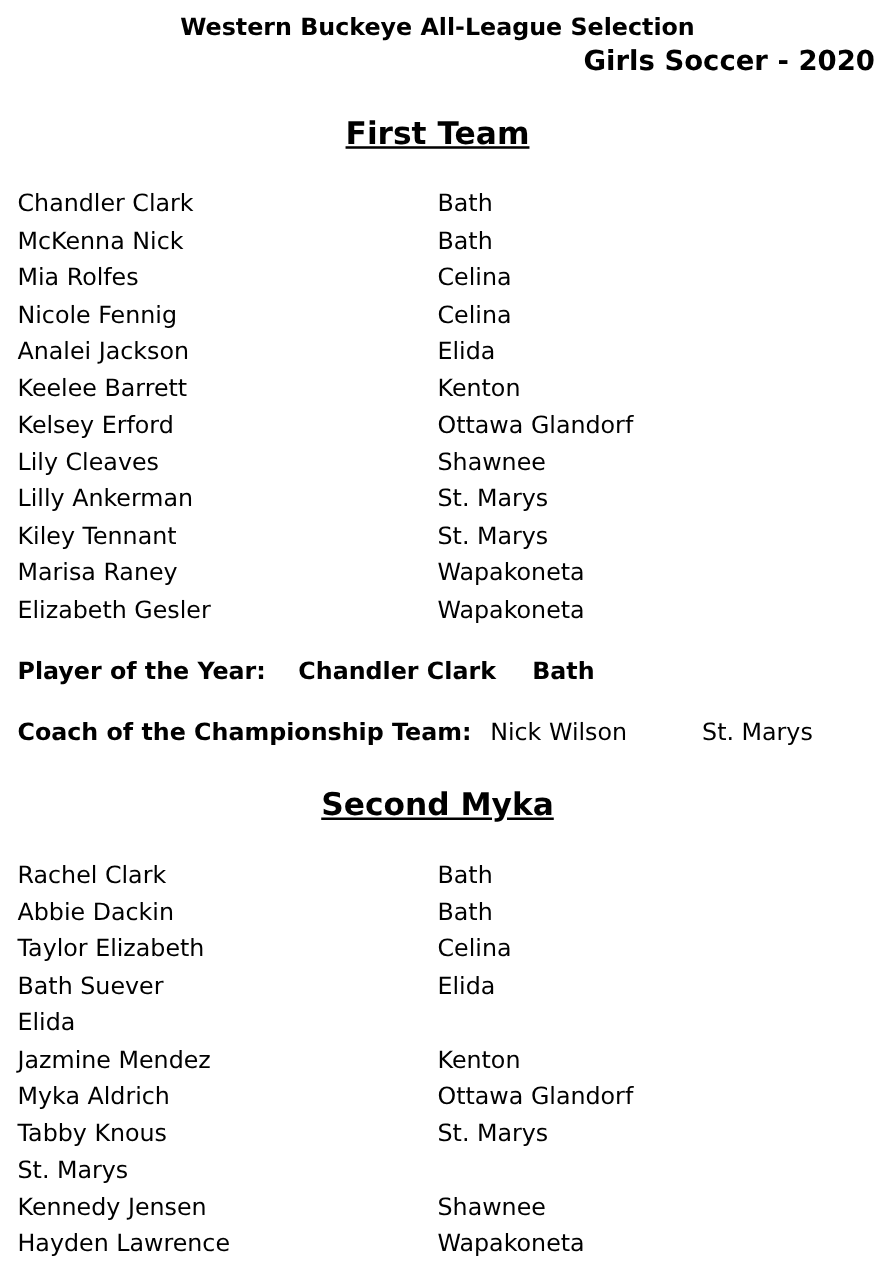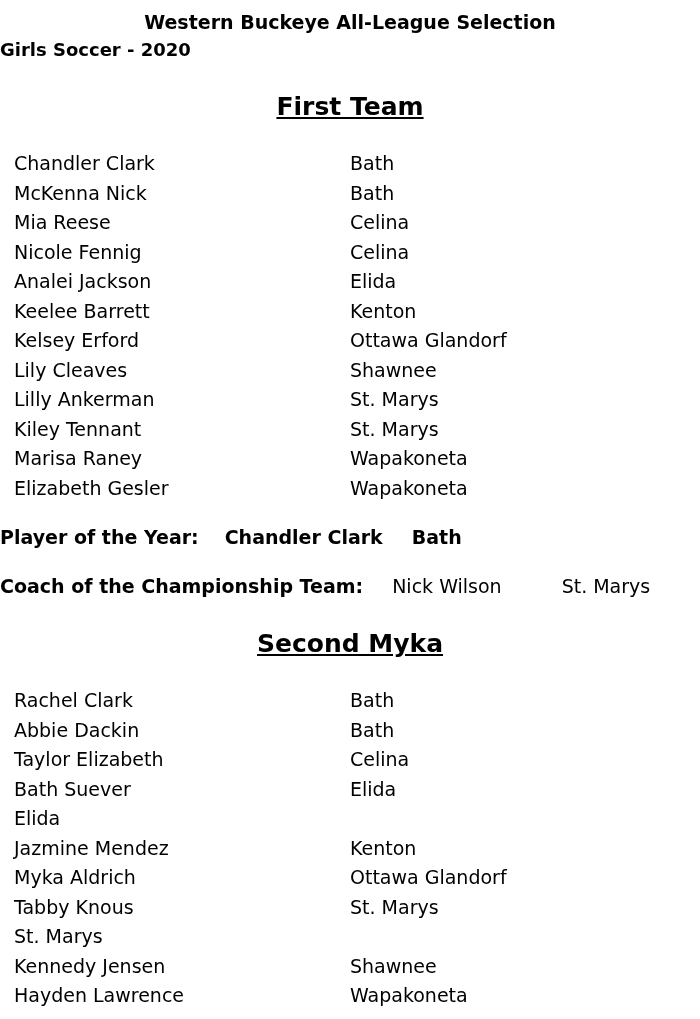--- a/index.html
+++ b/index.html
@@ -22,23 +22,23 @@
     padding: 8px 0 0 0;
   }
   .doc-title {
     text-align: center;
     font-weight: bold;
     font-size: 19px;
     line-height: 28px;
     margin: 0;
   }
   .doc-subtitle {
-    text-align: left;
-    font-weight: bold;
-    font-size: 18px;
+    text-align: right;
+    font-weight: bold;
+    font-size: 22px;
     line-height: 28px;
     margin: 0;
   }
   .section-heading {
     text-align: center;
     font-weight: bold;
     font-size: 25px;
     text-decoration: underline;
     margin: 0;
   }
@@ -65,31 +65,32 @@
   .player-school {
     white-space: nowrap;
   }
 
   .award-line {
     display: flex;
     align-items: baseline;
     font-size: 19px;
     font-weight: bold;
     line-height: 29px;
+    padding-left: 14px;
     white-space: nowrap;
   }
   .award-label { }
   .poy-name {
     margin-left: 26px;
   }
   .poy-school {
     margin-left: 29px;
   }
   .coach-name {
-    margin-left: 29px;
+    margin-left: 15px;
     font-weight: normal;
   }
   .coach-school {
     margin-left: 60px;
     font-weight: normal;
   }
 </style>
 </head>
 <body>
 
@@ -109,21 +110,21 @@
   <ul class="roster">
     <li class="roster-row">
       <span class="player-name">Chandler Clark</span>
       <span class="player-school">Bath</span>
     </li>
     <li class="roster-row">
       <span class="player-name">McKenna Nick</span>
       <span class="player-school">Bath</span>
     </li>
     <li class="roster-row">
-      <span class="player-name">Mia Reese</span>
+      <span class="player-name">Mia Rolfes</span>
       <span class="player-school">Celina</span>
     </li>
     <li class="roster-row">
       <span class="player-name">Nicole Fennig</span>
       <span class="player-school">Celina</span>
     </li>
     <li class="roster-row">
       <span class="player-name">Analei Jackson</span>
       <span class="player-school">Elida</span>
     </li>

